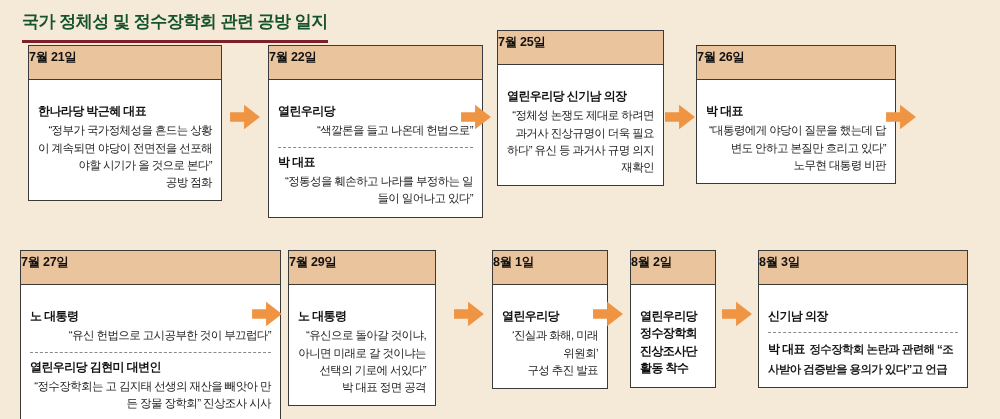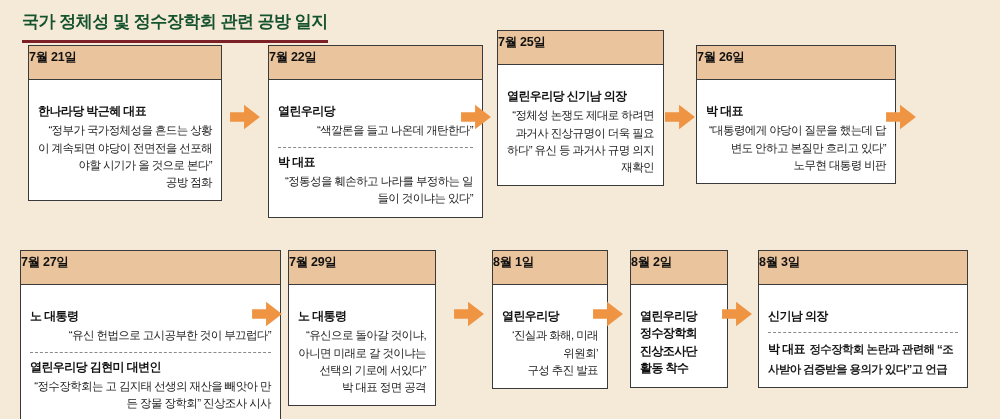--- a/index.html
+++ b/index.html
@@ -96,24 +96,24 @@
   </section>
 
   <svg class="arrow" style="left:228px;top:103px" viewBox="0 0 34 30" aria-hidden="true">
     <path d="M1 10 L16 10 L16 2 L33 15 L16 28 L16 20 L1 20 Z" fill="currentColor"></path>
   </svg>
 
   <section class="card" style="left:268px;top:45px;width:215px">
     <header class="date">7월 22일</header>
     <div class="body">
       <p class="speaker">열린우리당</p>
-      <p class="quote">“색깔론을 들고 나온데 개탄한다”</p>
+      <p class="quote">“색깔론을 들고 나온데 헌법으로”</p>
       <div class="divider"></div>
       <p class="speaker">박 대표</p>
-      <p class="quote">“정통성을 훼손하고 나라를 부정하는 일들이 것이냐는 있다”</p>
+      <p class="quote">“정통성을 훼손하고 나라를 부정하는 일들이 일어나고 있다”</p>
     </div>
   </section>
 
   <svg class="arrow" style="left:459px;top:103px" viewBox="0 0 34 30" aria-hidden="true">
     <path d="M1 10 L16 10 L16 2 L33 15 L16 28 L16 20 L1 20 Z" fill="currentColor"></path>
   </svg>
 
   <section class="card" style="left:497px;top:30px;width:167px">
     <header class="date">7월 25일</header>
     <div class="body">
@@ -174,21 +174,21 @@
       <p class="speaker">열린우리당</p>
       <p class="quote">‘진실과 화해, 미래위원회’
 구성 추진 발표</p>
     </div>
   </section>
 
   <svg class="arrow" style="left:591px;top:300px" viewBox="0 0 34 30" aria-hidden="true">
     <path d="M1 10 L16 10 L16 2 L33 15 L16 28 L16 20 L1 20 Z" fill="currentColor"></path>
   </svg>
 
-  <section class="card" style="left:630px;top:250px;width:98px">
+  <section class="card" style="left:630px;top:250px;width:86px">
     <header class="date">8월 2일</header>
     <div class="body">
       <p class="speaker">열린우리당
 정수장학회
 진상조사단
 활동 착수</p>
     </div>
   </section>
 
   <svg class="arrow" style="left:720px;top:300px" viewBox="0 0 34 30" aria-hidden="true">

